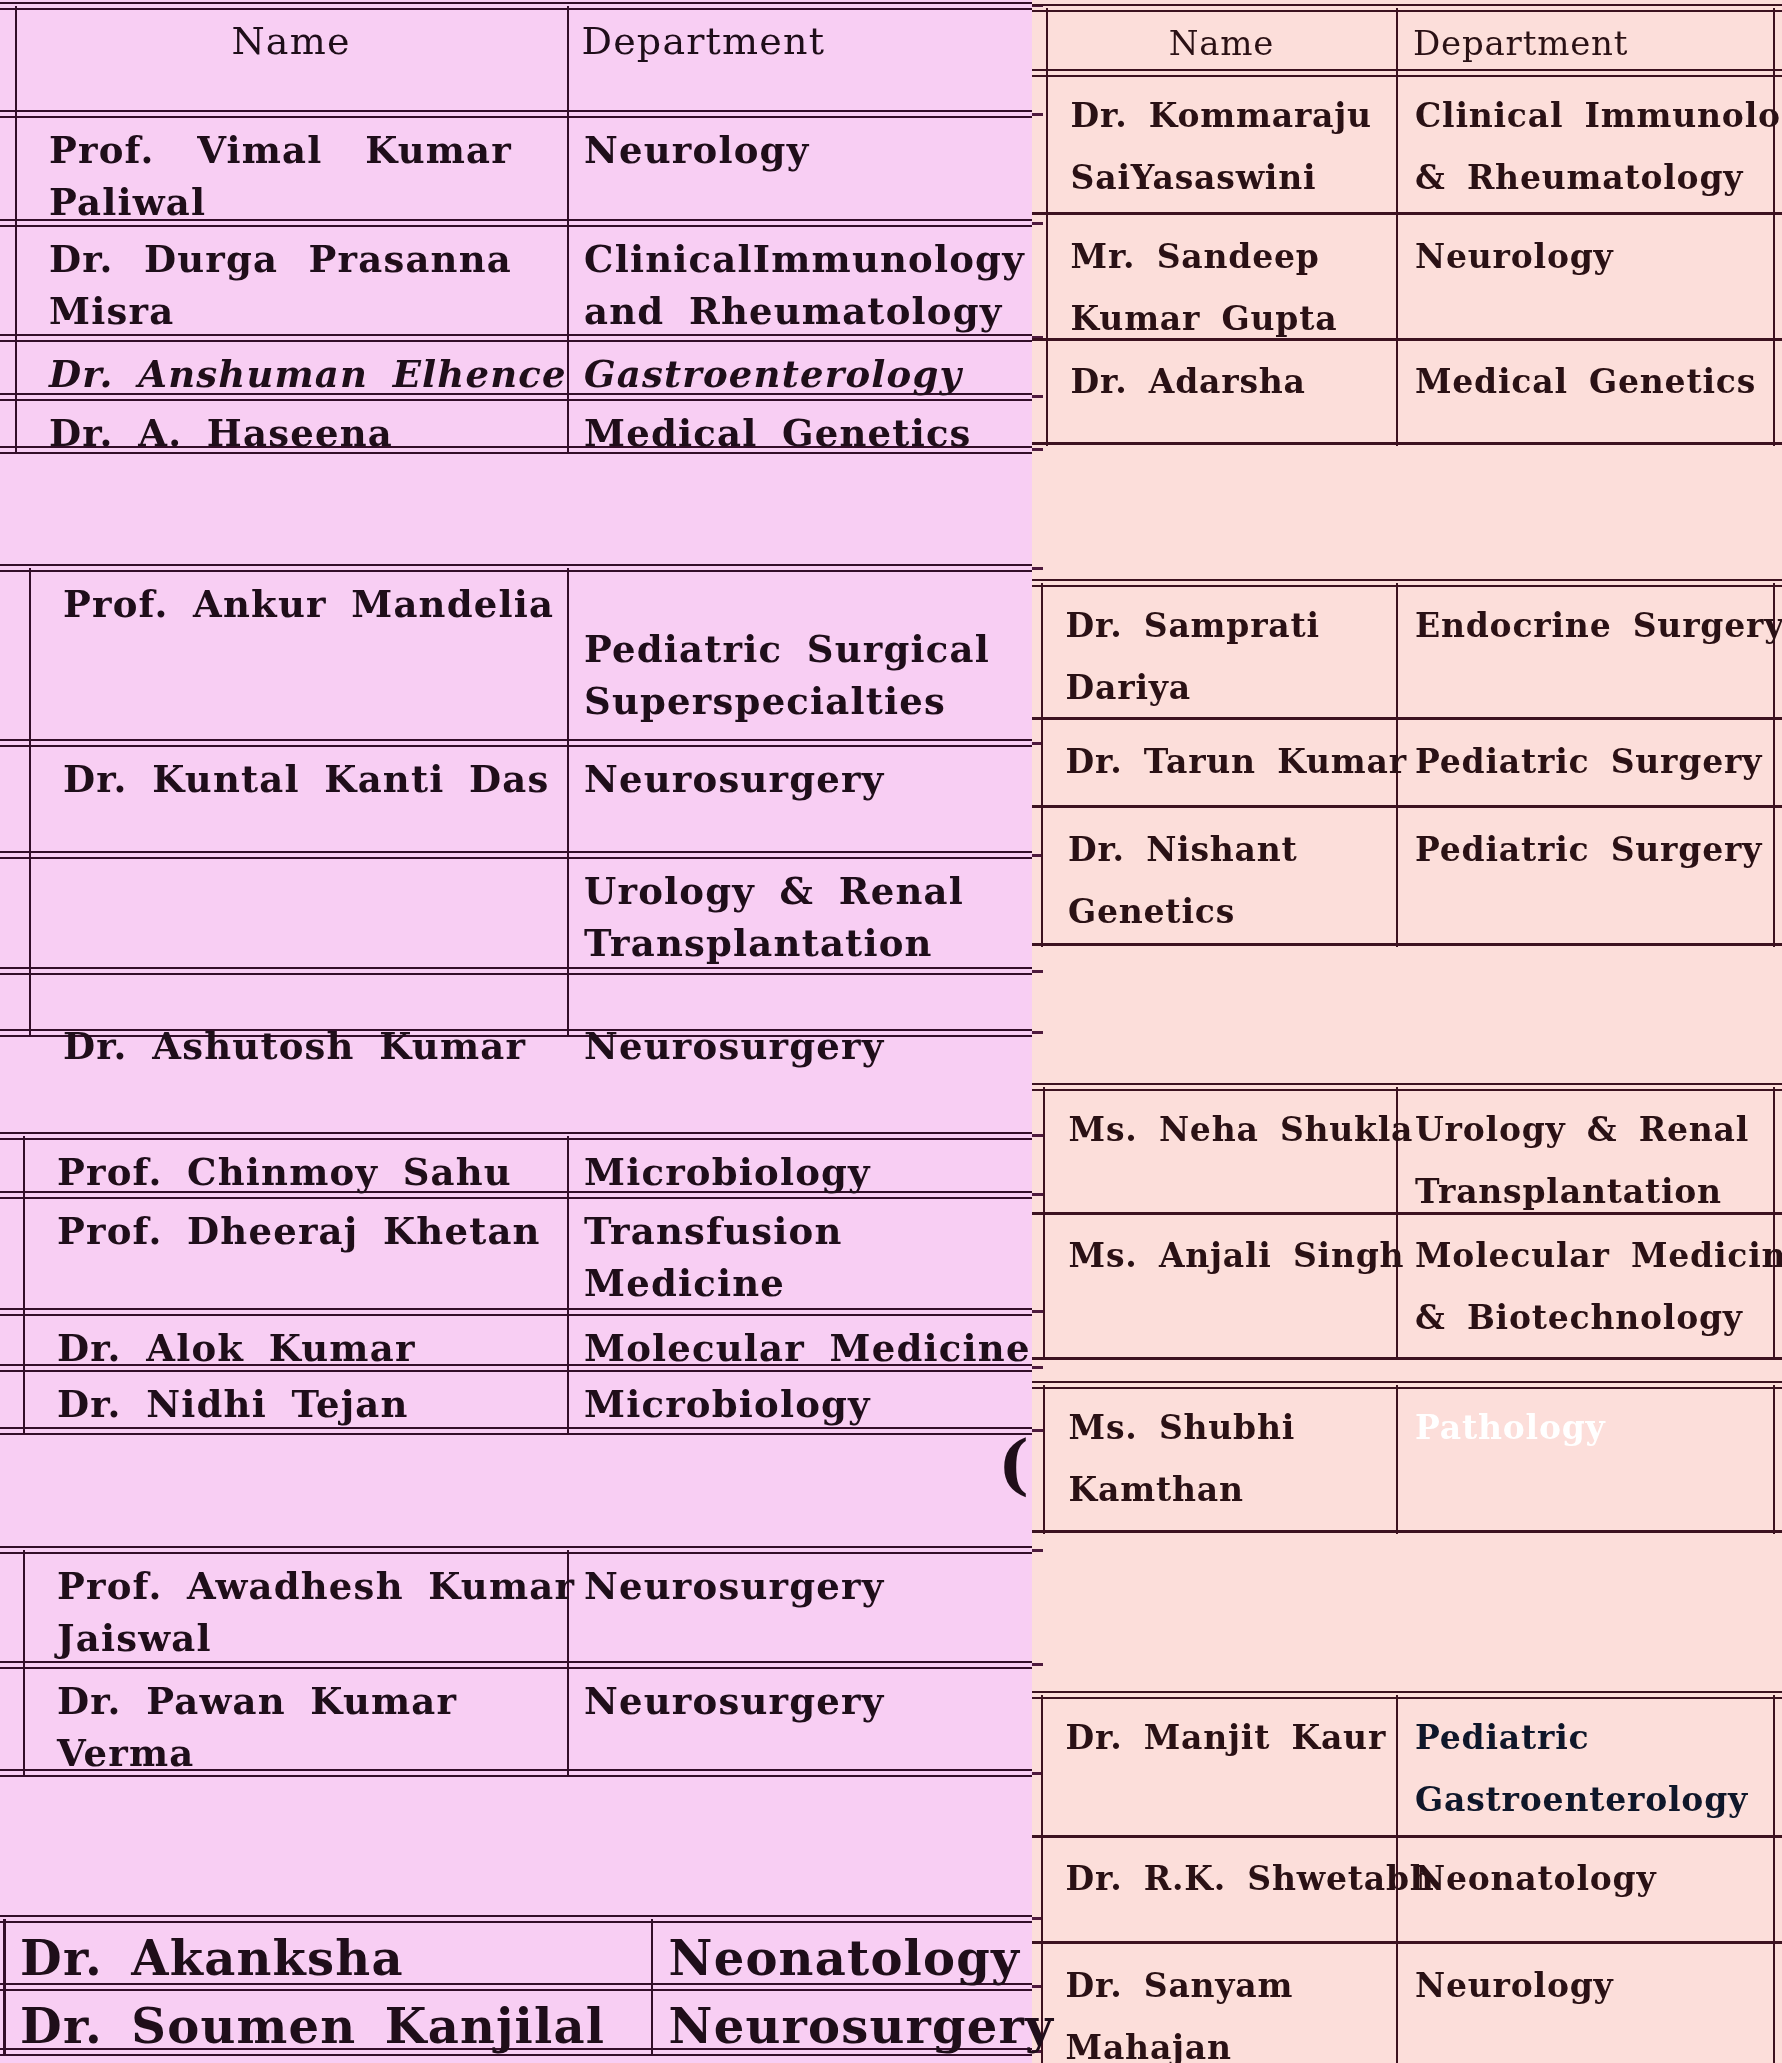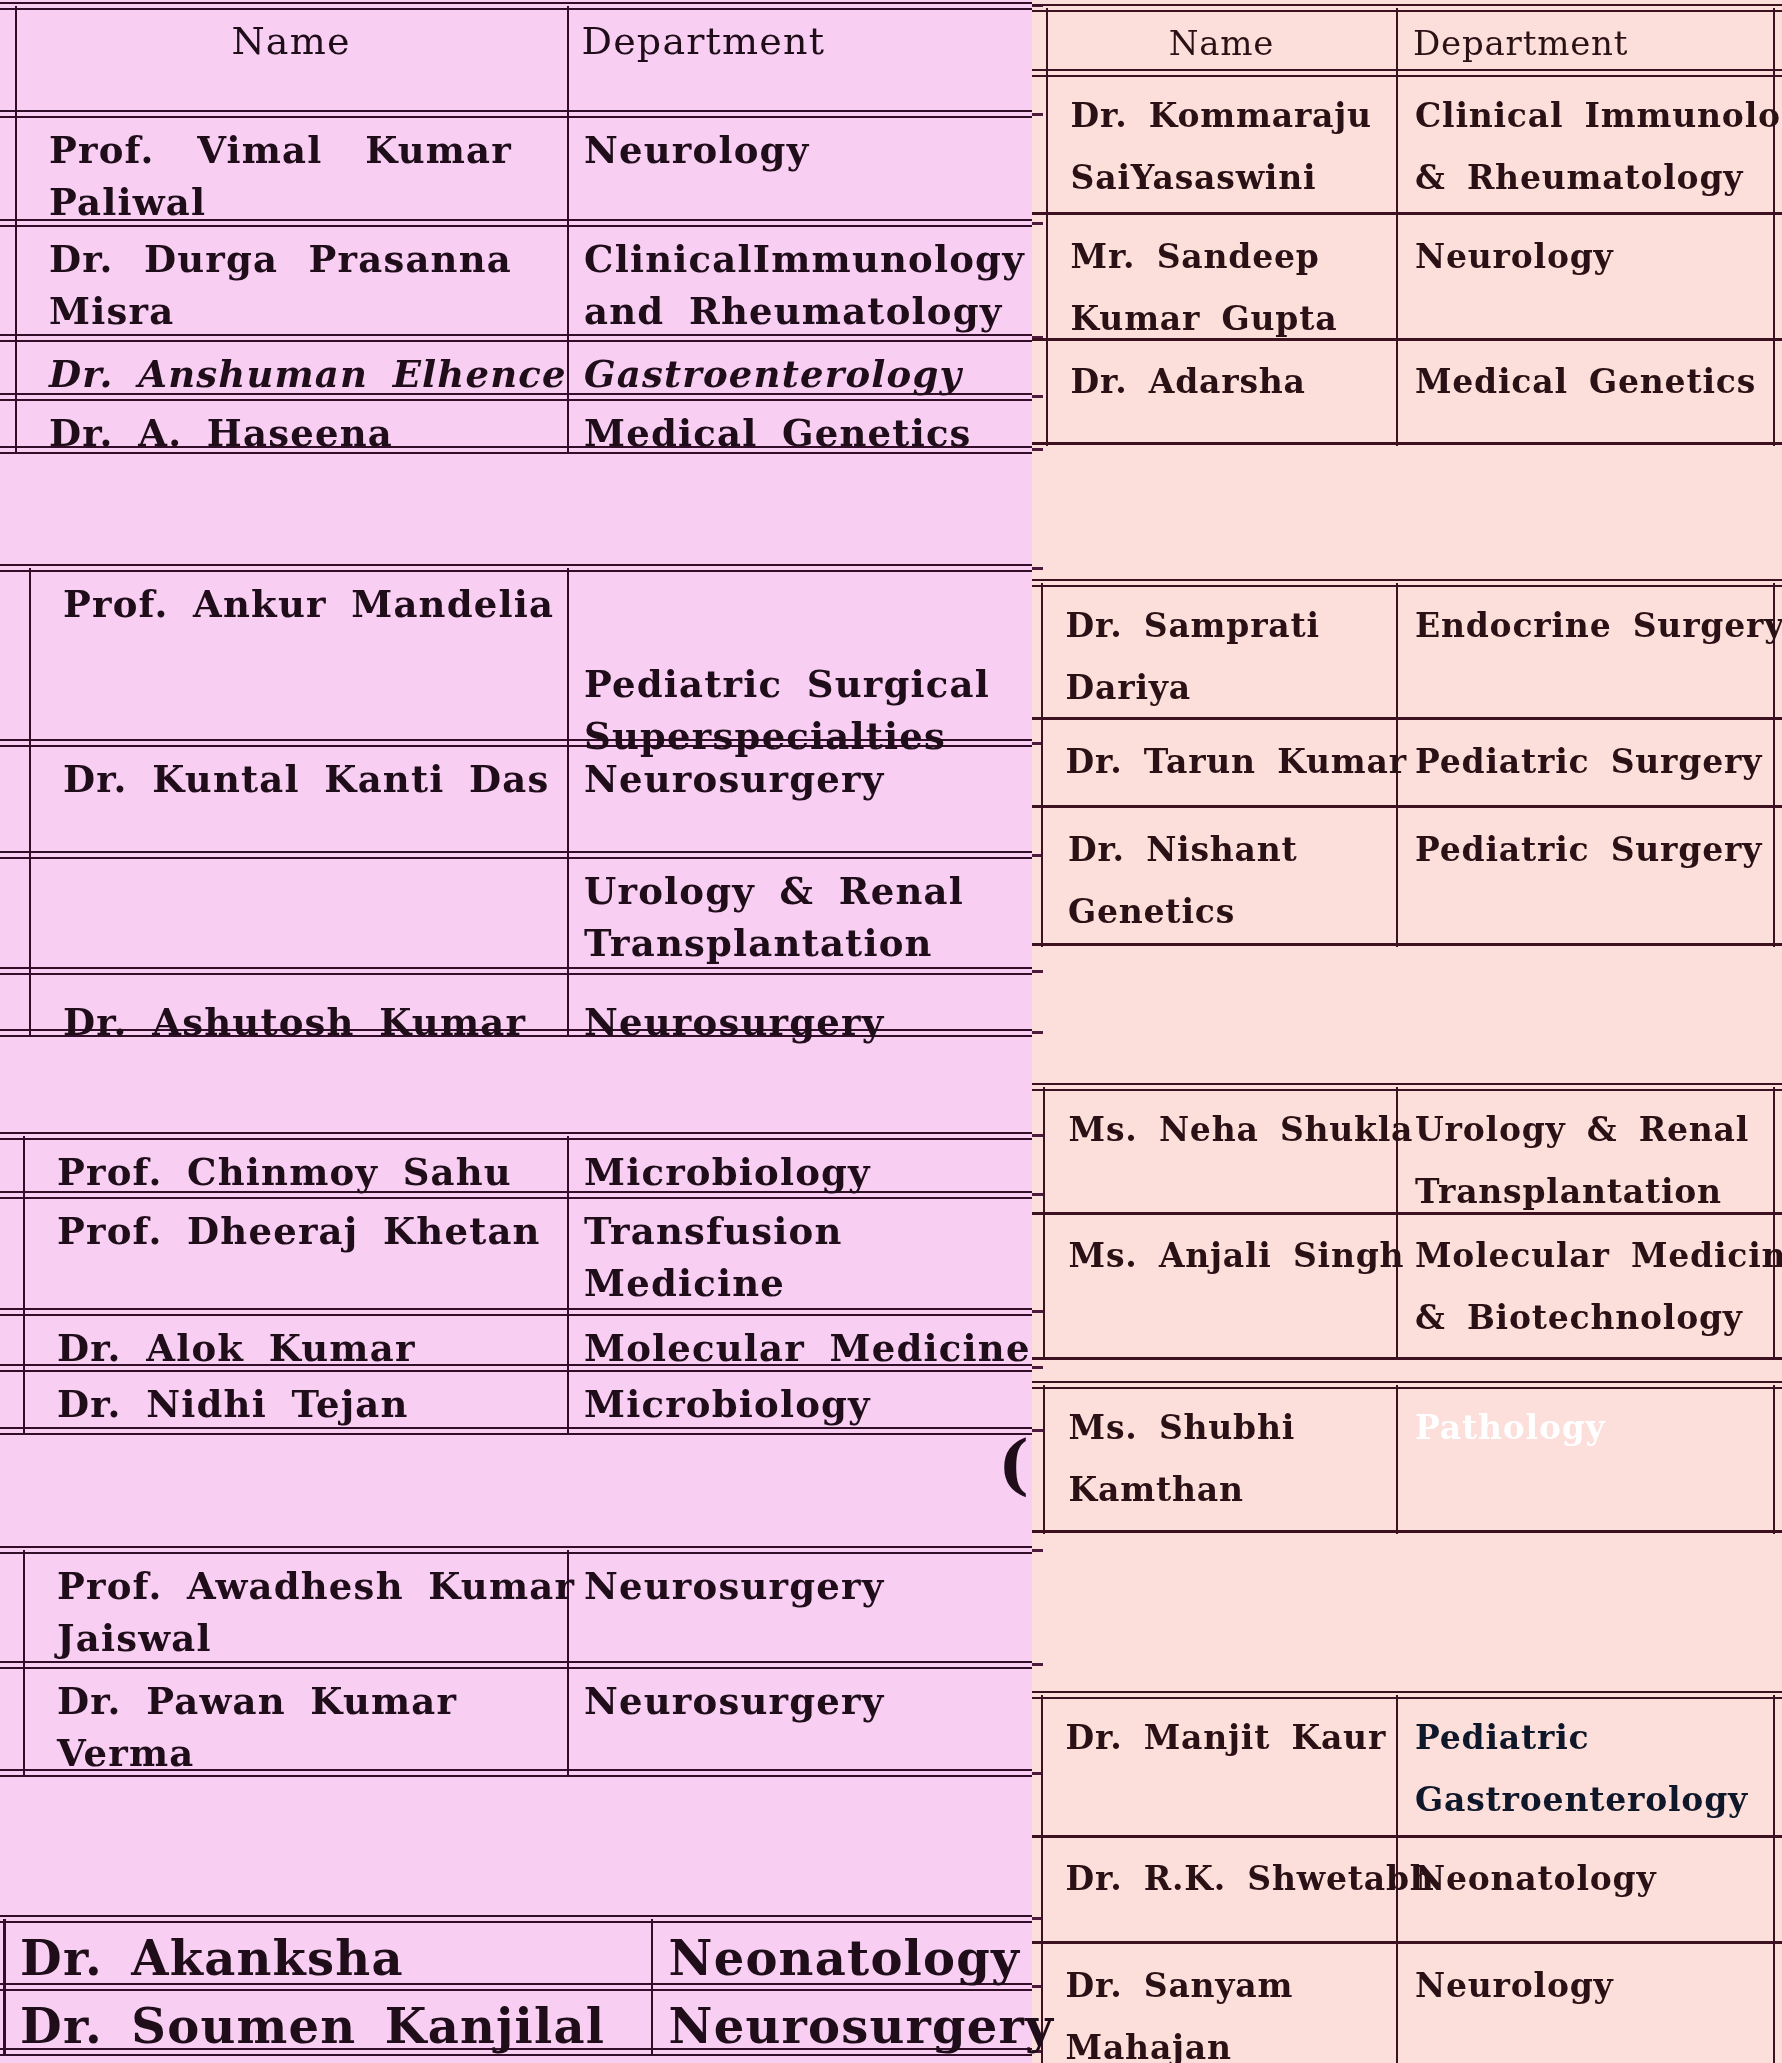--- a/index.html
+++ b/index.html
@@ -99,40 +99,40 @@
     <div class="tick" style="left: 1032px; top: 742px; width: 10.5px; background: rgb(78, 27, 61); z-index: 2;"></div>
     <div class="tick" style="left: 1032px; top: 854px; width: 10.5px; background: rgb(78, 27, 61); z-index: 2;"></div>
     <div class="tick" style="left: 1032px; top: 970px; width: 10.5px; background: rgb(78, 27, 61); z-index: 2;"></div>
     <div class="tick" style="left: 1032px; top: 1031px; width: 10.5px; background: rgb(78, 27, 61); z-index: 2;"></div>
     <div class="vline" style="left: 29px; top: 568px; height: 467px; background: rgb(51, 14, 41); z-index: 3;"></div>
     <div class="vline" style="left: 567px; top: 568px; height: 467px; background: rgb(51, 14, 41); z-index: 3;"></div>
     <div class="trow" style="left: 31px; top: 568px; width: 1000px; height: 175px; z-index: 4;">
       <div class="cell" style="left: 32px; top: 9.7px; width: 482px; font-size: 37px; line-height: 52px; color: rgb(31, 14, 26); letter-spacing: 1.2px; word-spacing: 10.5px;">
         <div class="tline">Prof. Ankur Mandelia</div>
       </div>
-      <div class="cell" style="left: 553px; top: 55px; width: 442px; font-size: 37px; line-height: 52px; color: rgb(31, 14, 26); letter-spacing: 1.2px; word-spacing: 10.5px; margin-top: 35px;">
+      <div class="cell" style="left: 553px; top: 55px; width: 442px; font-size: 37px; line-height: 52px; color: rgb(31, 14, 26); letter-spacing: 1.2px; word-spacing: 10.5px;">
         <div class="tline">Pediatric Surgical</div>
         <div class="tline">Superspecialties</div>
       </div>
     </div>
     <div class="trow" style="left: 31px; top: 743px; width: 1000px; height: 112px; z-index: 4;">
       <div class="cell" style="left: 32px; top: 9.7px; width: 482px; font-size: 37px; line-height: 52px; color: rgb(31, 14, 26); letter-spacing: 1.2px; word-spacing: 10.5px;">
         <div class="tline">Dr. Kuntal Kanti Das</div>
       </div>
       <div class="cell" style="left: 553px; top: 9.7px; width: 442px; font-size: 37px; line-height: 52px; color: rgb(31, 14, 26); letter-spacing: 1.2px; word-spacing: 10.5px;">
         <div class="tline">Neurosurgery</div>
       </div>
     </div>
     <div class="trow" style="left: 31px; top: 855px; width: 1000px; height: 116px; z-index: 4;">
       <div class="cell" style="left: 553px; top: 9.7px; width: 442px; font-size: 37px; line-height: 52px; color: rgb(31, 14, 26); letter-spacing: 1.2px; word-spacing: 10.5px;">
         <div class="tline">Urology &amp; Renal</div>
         <div class="tline">Transplantation</div>
       </div>
     </div>
-    <div class="trow" style="left: 31px; top: 986px; width: 1000px; height: 61px; z-index: 4;">
+    <div class="trow" style="left: 31px; top: 1010px; width: 1000px; height: 61px; z-index: 4;">
       <div class="cell" style="left: 32px; top: 9.7px; width: 482px; font-size: 37px; line-height: 52px; color: rgb(31, 14, 26); letter-spacing: 1.2px; word-spacing: 10.5px;">
         <div class="tline">Dr. Ashutosh Kumar</div>
       </div>
       <div class="cell" style="left: 553px; top: 9.7px; width: 442px; font-size: 37px; line-height: 52px; color: rgb(31, 14, 26); letter-spacing: 1.2px; word-spacing: 10.5px;">
         <div class="tline">Neurosurgery</div>
       </div>
     </div>
     <div class="hline dbl" style="left: 0px; top: 1132px; width: 1032px; background: rgb(51, 14, 41); border-color: rgb(51, 14, 41); z-index: 3;"></div>
     <div class="hline dbl" style="left: 0px; top: 1191px; width: 1032px; background: rgb(51, 14, 41); border-color: rgb(51, 14, 41); z-index: 3;"></div>
     <div class="hline dbl" style="left: 0px; top: 1308px; width: 1032px; background: rgb(51, 14, 41); border-color: rgb(51, 14, 41); z-index: 3;"></div>

